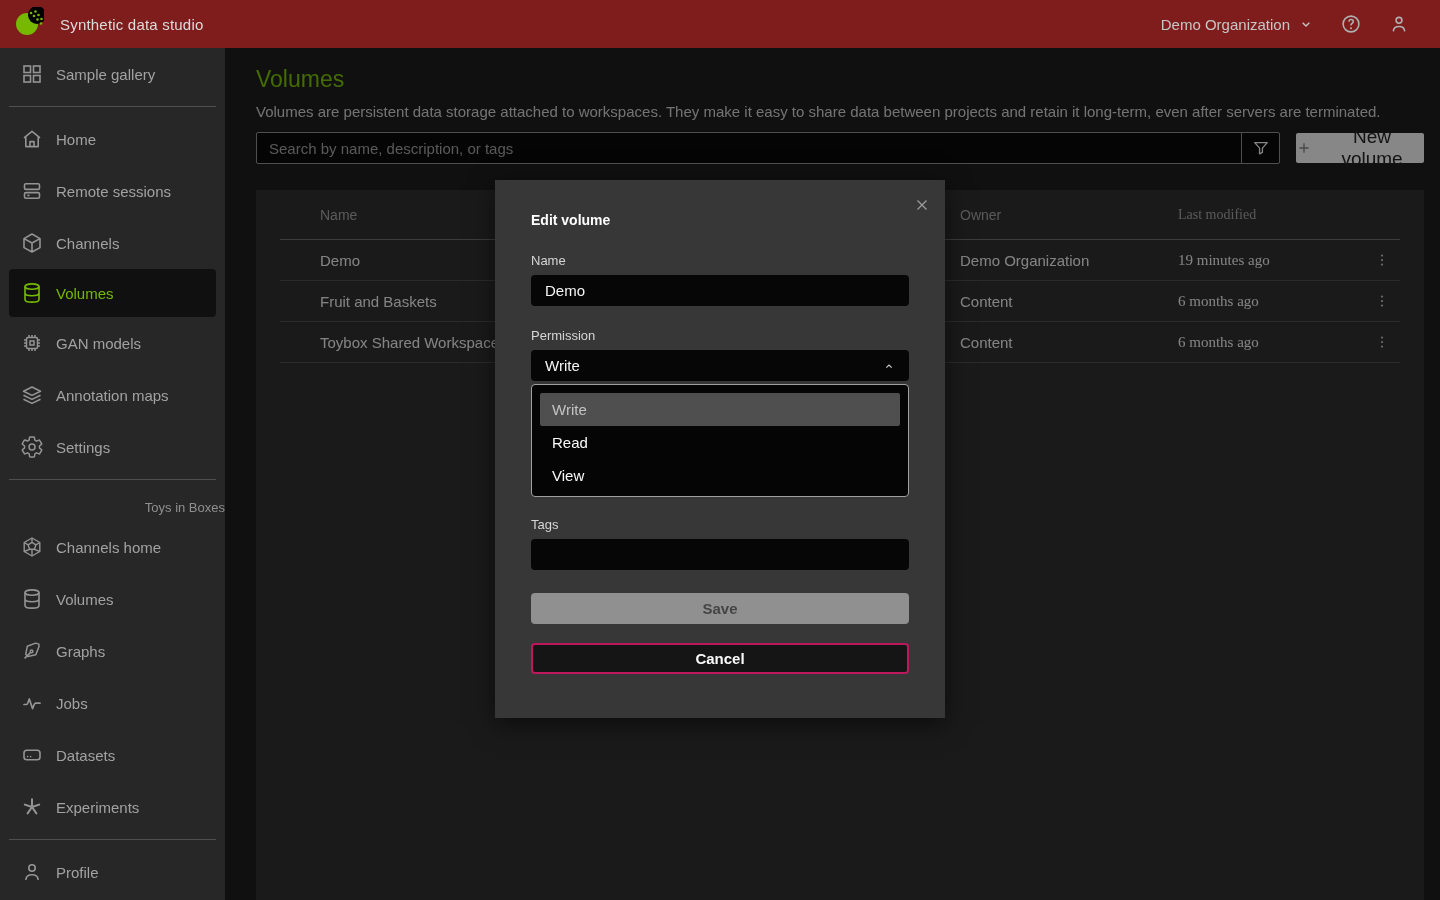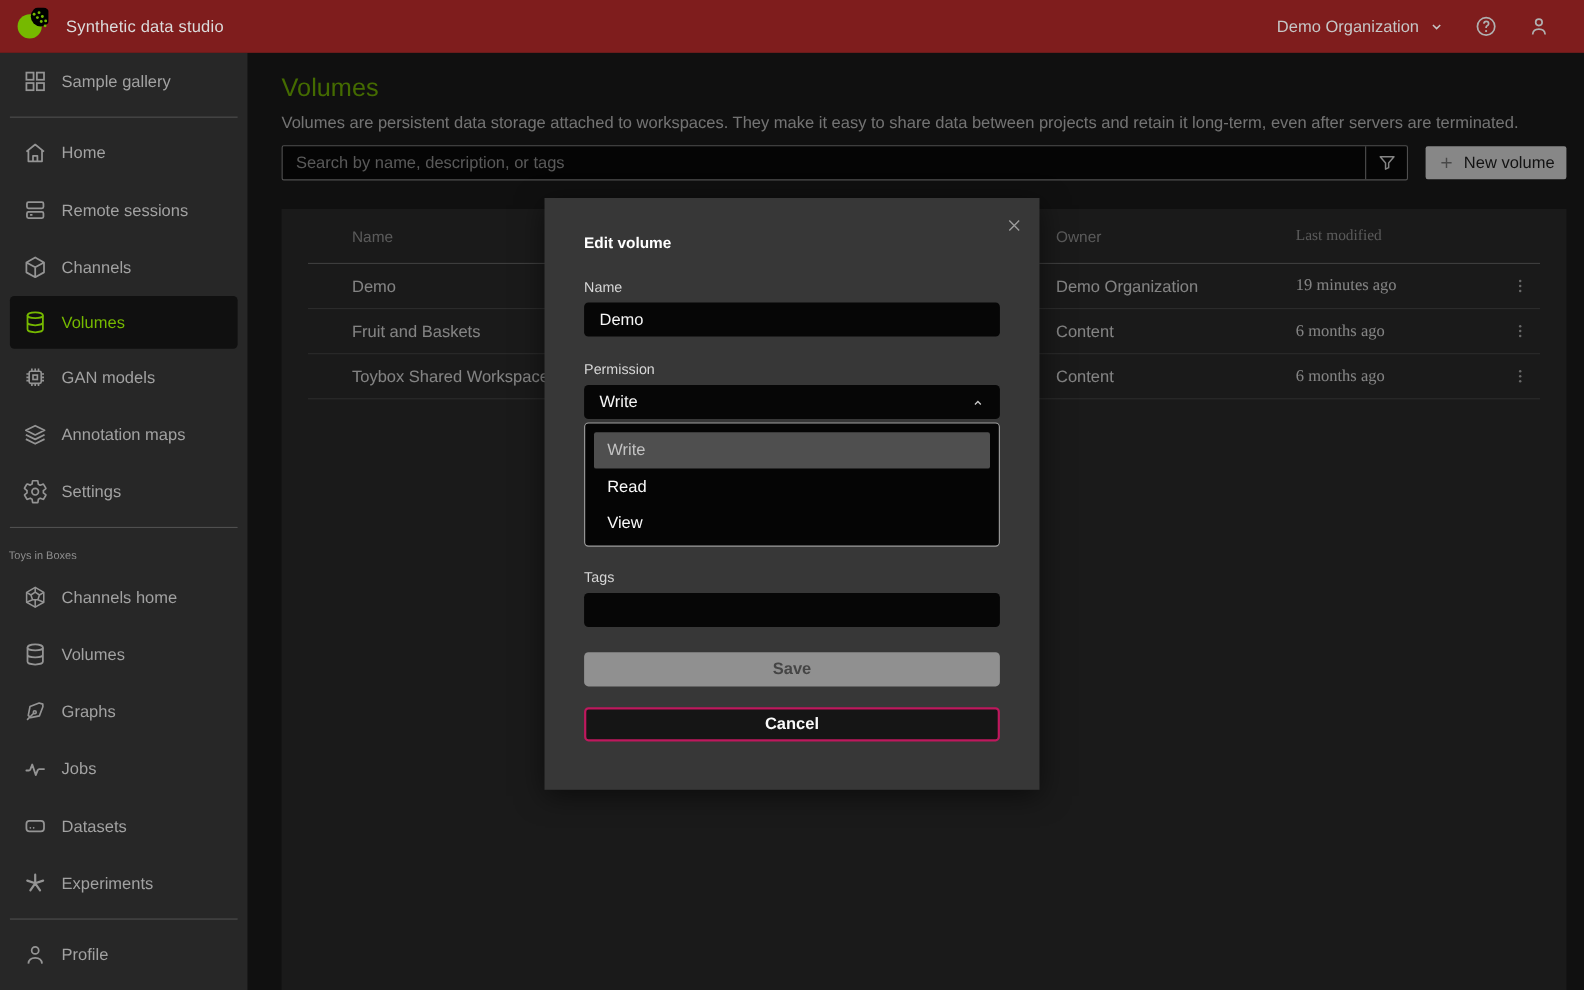--- a/index.html
+++ b/index.html
@@ -20,38 +20,38 @@
   
   .sidebar { position:absolute; top:48px; left:0; width:225px; bottom:0; background:#272727; z-index:5; }
   .side-item { height:52px; display:flex; align-items:center; padding-left:20px; cursor:pointer;
                color:#a2a2a2; font-size:15px; }
   .side-item .si-icon { width:24px; height:24px; color:#949494; flex:0 0 24px; }
   .side-item .si-label { margin-left:12px; white-space:nowrap; }
   .side-item.active { background:#101010; border-radius:4px; margin:0 9px; padding-left:11px; height:48px;
                       color:#76b900; }
   .side-item.active .si-icon { color:#76b900; }
   .side-divider { border-top:1px solid #4f4f4f; margin:6px 9px; }
-  .side-section { color:#8f8f8f; font-size:10px; padding:14px 0 6px 8px; }
+  .side-section { color:#8f8f8f; font-size:13px; padding:14px 0 6px 8px;text-align:right; }
 
   
   .main { position:absolute; top:48px; left:225px; right:0; bottom:0; background:#1d1d1d;
           padding:0 16px 0 31px; z-index:1; }
   .page-title { color:#76b900; font-size:23px; font-weight:400; margin-top:18px; }
   .page-desc { color:#c6c6c6; font-size:15px; margin-top:10px; }
   .search-row { margin-top:12px; display:flex; align-items:center; }
   .search-box { flex:1; height:32px; background:#0a0a0a; border:1px solid #888; border-radius:2px;
                 display:flex; align-items:stretch; }
   .search-box input { flex:1; background:transparent; border:none; outline:none; color:#e8e8e8;
                       font-size:15px; padding:0 12px; font-family:inherit; }
   .search-box input::placeholder { color:#9a9a9a; }
   .filter-btn { width:38px; border-left:1px solid #888; display:flex; align-items:center; justify-content:center;
                 color:#e5e5e5; cursor:pointer; }
   .new-volume-btn { width:128px; height:30px; margin-left:16px; background:#e9e9e9; border:none; border-radius:2px;
                     display:flex; align-items:center; justify-content:center; gap:8px; cursor:pointer;
-                    font-size:15px; color:#222; font-family:inherit; }
+                    font-size:19px; color:#222; font-family:inherit; }
   .new-volume-btn .plus { color:#7d7d7d; display:flex; }
 
   
   .panel { position:absolute; left:31px; right:16px; top:142px; bottom:0; background:#2e2e2e; padding:0 24px; }
   .thead { display:flex; align-items:center; height:50px; border-bottom:1px solid #6a6a6a;
            color:#9c9c9c; font-size:14px; }
   .trow { display:flex; align-items:center; height:41px; border-bottom:1px solid #4a4a4a;
           color:#e2e2e2; font-size:15px; }
   .c-name { width:680px; padding-left:40px; white-space:nowrap; overflow:hidden; }
   .c-owner { width:218px; }

